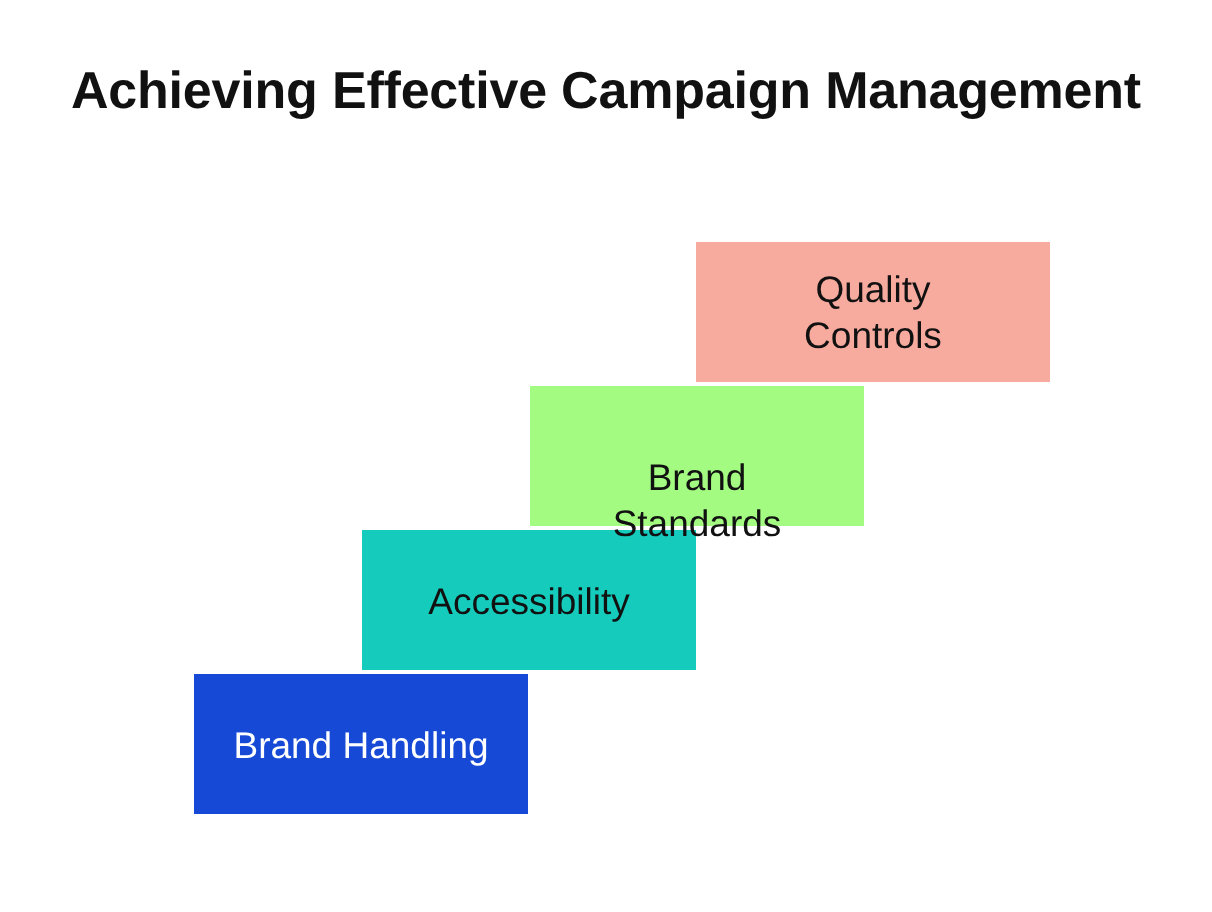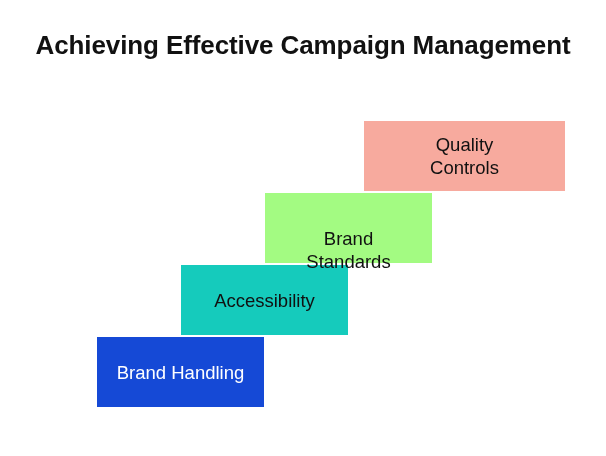--- a/index.html
+++ b/index.html
@@ -71,19 +71,19 @@
 
     <div class="step-block" style="left:181px; top:265px; width:167px; height:70px; background:#15cbbc;justify-content:center;">
       <span class="step-label" style="color:#111111;">Accessibility</span>
     </div>
 
     <div class="step-block" style="left:265px; top:193px; width:167px; height:70px; background:#a3fb82;">
       <span class="step-label" style="color:#111111;margin-top:44px;">Brand
 Standards</span>
     </div>
 
-    <div class="step-block" style="left:348px; top:121px; width:201px; height:70px; background:#f7aa9e;margin-left:16px;">
+    <div class="step-block" style="left:348px; top:121px; width:177px; height:70px; background:#f7aa9e;">
       <span class="step-label" style="color:#111111;">Quality
 Controls</span>
     </div>
 
   </div>
 </div>
 
 </body></html>

